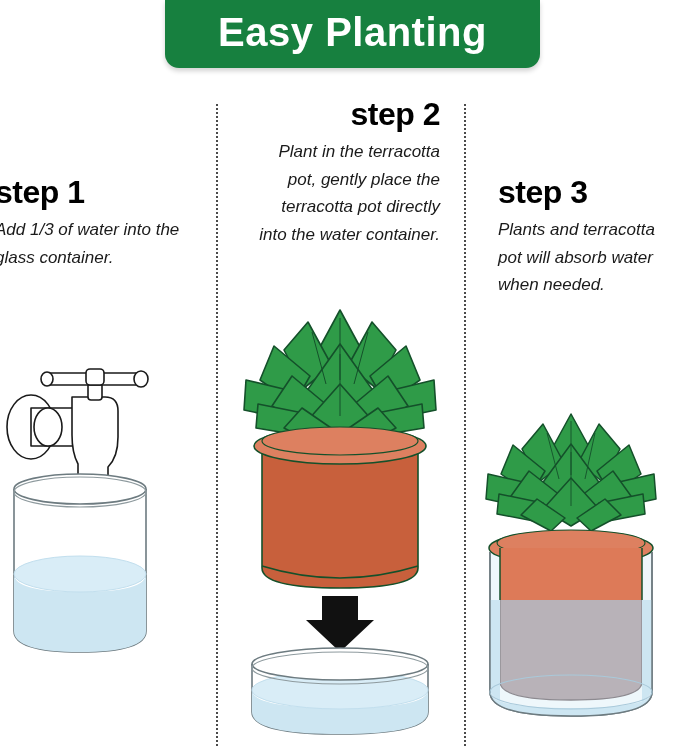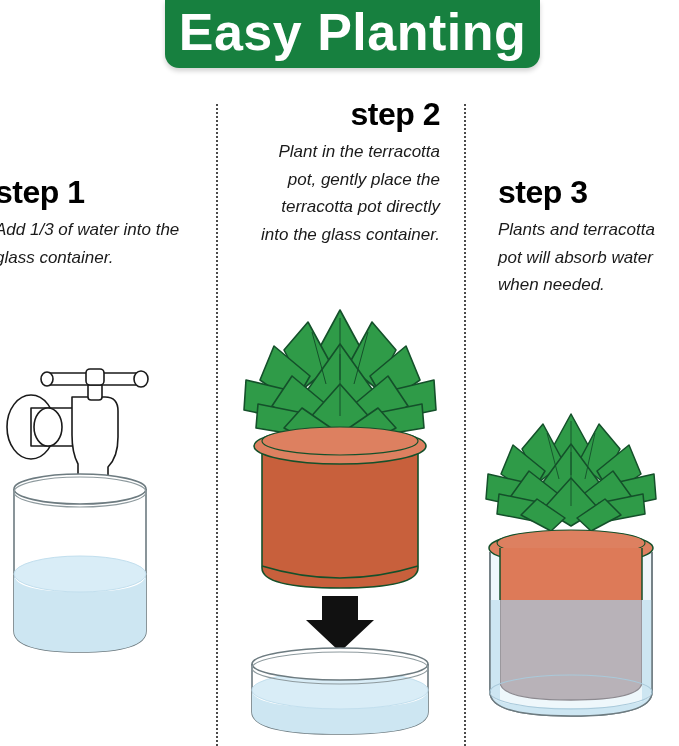--- a/index.html
+++ b/index.html
@@ -27,21 +27,21 @@
     height: 68px;
     background: #17803f;
     border-radius: 0 0 14px 14px;
     box-shadow: 0 3px 5px rgba(0,0,0,0.18);
     display: flex;
     align-items: center;
     justify-content: center;
   }
   #title-text {
     color: #ffffff;
-    font-size: 52px;
+    font-size: 40px;
     font-weight: bold;
     letter-spacing: 0.5px;
     line-height: 1;
     padding-bottom: 4px;
     white-space: nowrap;
   }
 
   
   .divider {
     position: absolute;
@@ -90,21 +90,21 @@
   <div class="divider" id="divider-1"></div>
   <div class="divider" id="divider-2"></div>
 
   <div class="step-block" id="step-1-block">
     <div class="step-heading">step 1</div>
     <div class="step-desc">Add 1/3 of water into the glass container.</div>
   </div>
 
   <div class="step-block" id="step-2-block">
     <div class="step-heading">step 2</div>
-    <div class="step-desc">Plant in the terracotta pot, gently place the terracotta pot directly into the glass container.</div>
+    <div class="step-desc">Plant in the terracotta pot, gently place the terracotta pot directly into the water container.</div>
   </div>
 
   <div class="step-block" id="step-3-block">
     <div class="step-heading">step 3</div>
     <div class="step-desc">Plants and terracotta pot will absorb water when needed.</div>
   </div>
 
   <svg class="art" id="art-step-1" viewBox="0 0 216 401">
 
     <g fill="#ffffff" stroke="#1a1a1a" stroke-width="1.6" stroke-linejoin="round">

